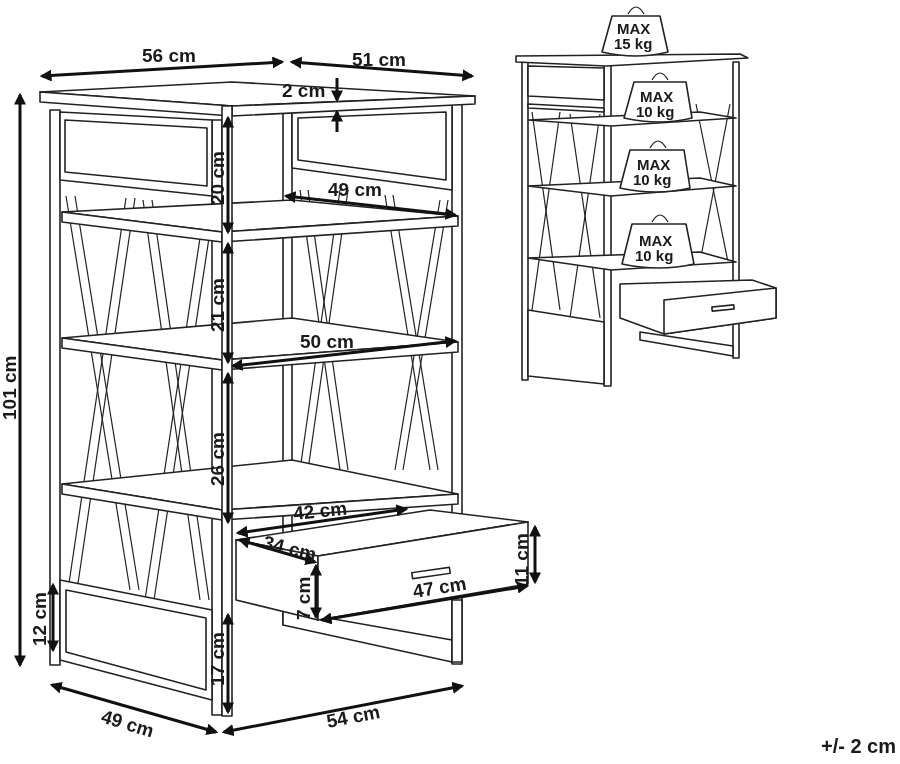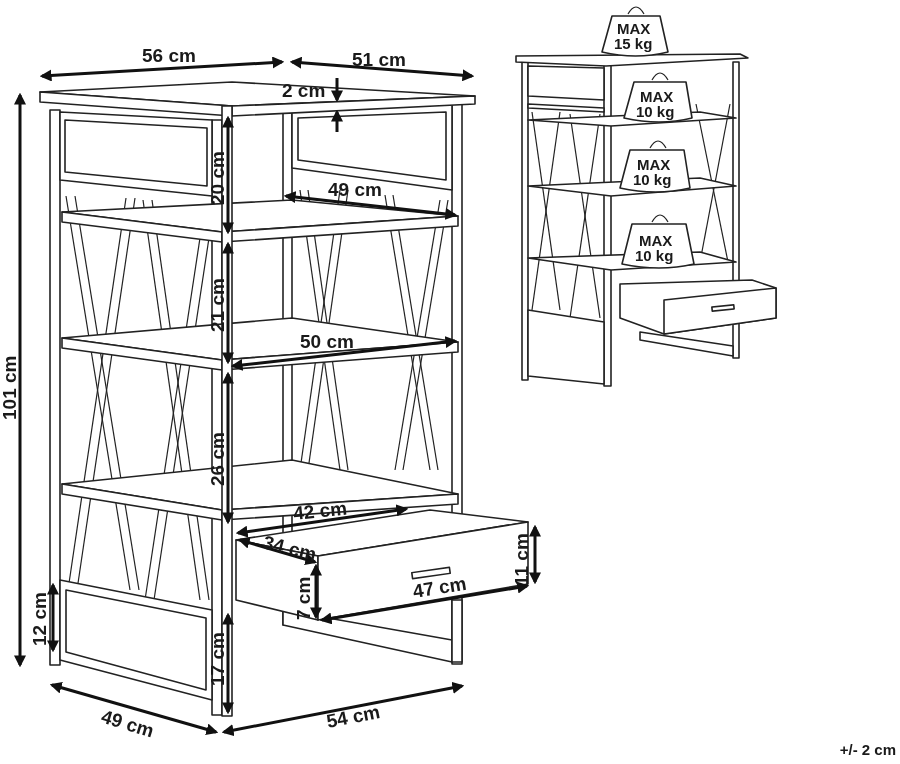--- a/index.html
+++ b/index.html
@@ -4,21 +4,21 @@
 <style>
   html, body { margin: 0; padding: 0; background: #ffffff; }
   body { width: 900px; height: 764px; position: relative; overflow: hidden;
          font-family: "Liberation Sans", "DejaVu Sans", sans-serif; }
   svg { position: absolute; left: 0; top: 0; }
   .frame { fill: #ffffff; stroke: #222222; stroke-width: 1.6; stroke-linejoin: round; }
   .thin { fill: none; stroke: #222222; stroke-width: 1.2; }
   .dim { stroke: #111111; stroke-width: 3; fill: none; }
   .lbl { font-family: "Liberation Sans", "DejaVu Sans", sans-serif; font-weight: 700; font-size: 19px; fill: #1a1a1a; }
   .wlbl { font-family: "Liberation Sans", "DejaVu Sans", sans-serif; font-weight: 700; font-size: 15px; fill: #1a1a1a; }
-  .tol { position: absolute; right: 4px; bottom: 6px; font-weight: 700; font-size: 15px; color: #1a1a1a; }
+  .tol { position: absolute; right: 4px; bottom: 6px; font-weight: 700; font-size: 20px; color: #1a1a1a; }
 </style>
 </head>
 <body>
 
 <svg width="900" height="764" viewBox="0 0 900 764">
   <defs>
     <marker id="ah" viewBox="0 0 10 10" refX="8" refY="5" markerWidth="4" markerHeight="4" orient="auto-start-reverse">
       <path d="M0,0 L10,5 L0,10 z" fill="#111"></path>
     </marker>
   </defs>

